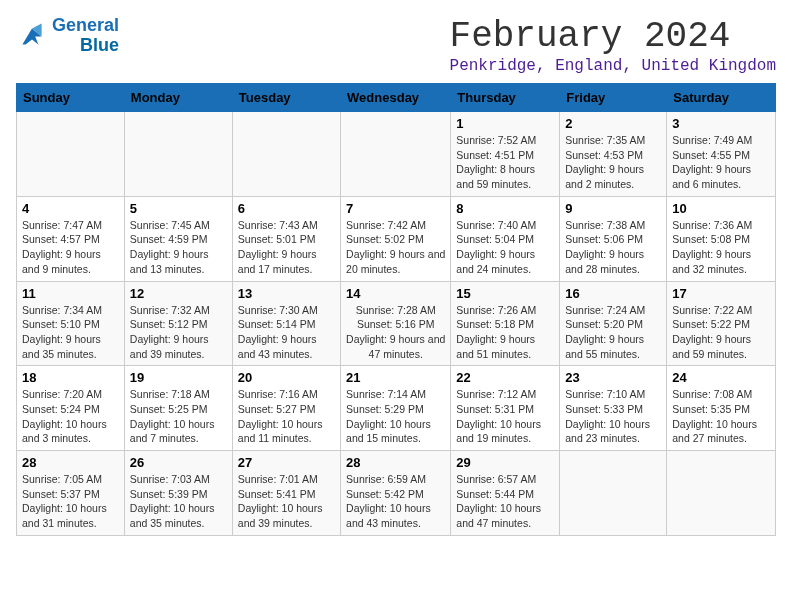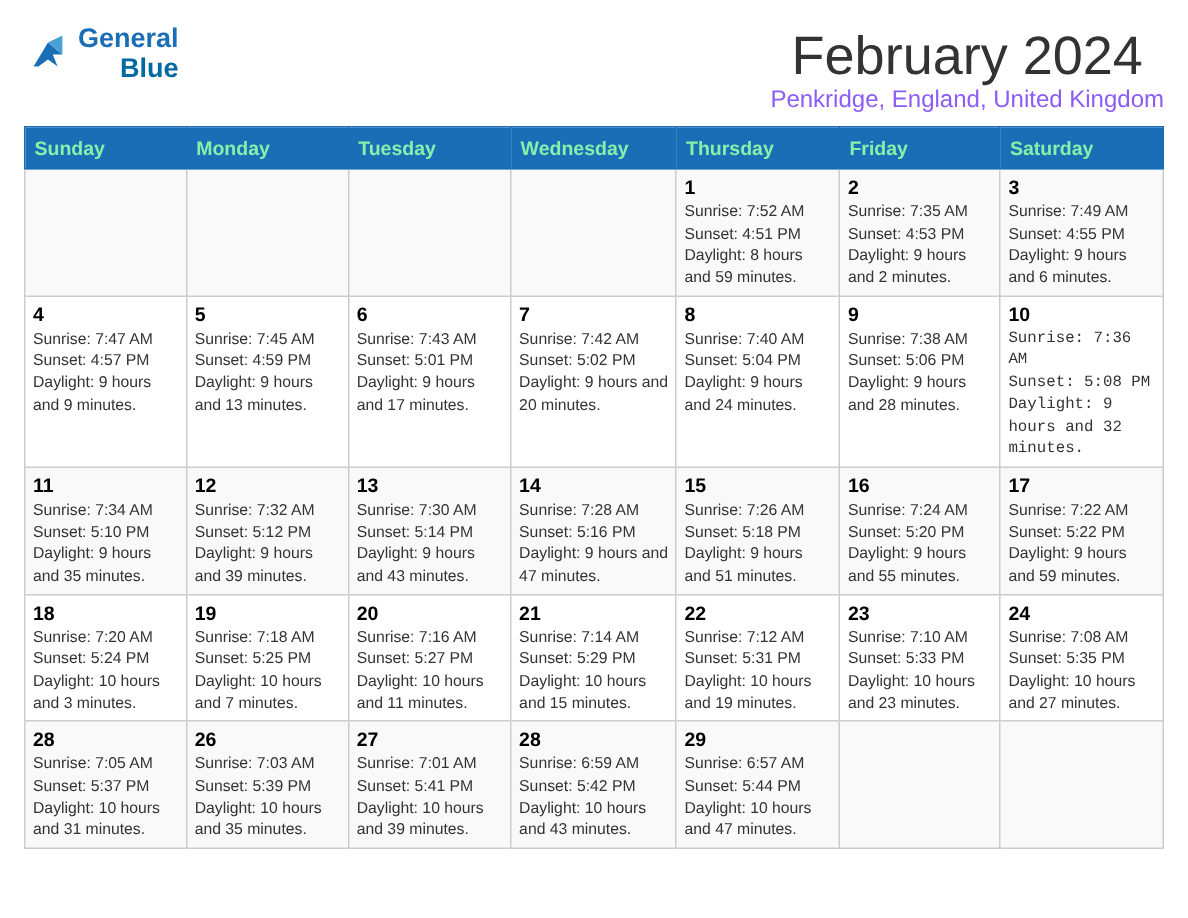--- a/index.html
+++ b/index.html
@@ -29,39 +29,40 @@
       line-height: 1.1;
     }
     .logo-text span {
       color: #1a6eb5;
     }
     .logo-bird {
       width: 32px;
       height: 28px;
     }
     .title-block {
-      text-align: center;
+      text-align: left;
+      font-family: Liberation Mono, monospace;
     }
     .main-title {
       font-size: 36px;
       font-weight: normal;
       color: #333;
     }
     .subtitle {
       font-size: 16px;
-      color: #8b5cf6;
+      color: #4c1d95;
     }
     table {
       width: 100%;
       border-collapse: collapse;
       font-size: 11px;
     }
     thead tr th {
       background-color: #1a6eb5;
-      color: #86efac;
+      color: #000000;
       text-align: left;
       padding: 6px 6px;
       font-size: 13px;
       font-weight: bold;
       border: 1px solid #1a6eb5;
     }
     tbody tr td {
       border: 1px solid #ccc;
       vertical-align: top;
       padding: 4px 5px;
@@ -177,21 +178,21 @@
 Daylight: 9 hours and 24 minutes.</div>
         </td>
         <td>
           <span class="day-num">9</span>
           <div class="day-info" style="white-space: pre-line;">Sunrise: 7:38 AM
 Sunset: 5:06 PM
 Daylight: 9 hours and 28 minutes.</div>
         </td>
         <td>
           <span class="day-num">10</span>
-          <div class="day-info" style="white-space: pre-line; font-family: Liberation Mono, monospace;">Sunrise: 7:36 AM
+          <div class="day-info" style="white-space: pre-line;">Sunrise: 7:36 AM
 Sunset: 5:08 PM
 Daylight: 9 hours and 32 minutes.</div>
         </td>
       </tr>
       <tr>
         <td>
           <span class="day-num">11</span>
           <div class="day-info" style="white-space: pre-line;">Sunrise: 7:34 AM
 Sunset: 5:10 PM
 Daylight: 9 hours and 35 minutes.</div>
@@ -203,21 +204,21 @@
 Daylight: 9 hours and 39 minutes.</div>
         </td>
         <td>
           <span class="day-num">13</span>
           <div class="day-info" style="white-space: pre-line;">Sunrise: 7:30 AM
 Sunset: 5:14 PM
 Daylight: 9 hours and 43 minutes.</div>
         </td>
         <td>
           <span class="day-num">14</span>
-          <div class="day-info" style="white-space: pre-line;">Sunrise: 7:28 AM
+          <div class="day-info" style="white-space: pre-line; text-align: center;">Sunrise: 7:28 AM
 Sunset: 5:16 PM
 Daylight: 9 hours and 47 minutes.</div>
         </td>
         <td>
           <span class="day-num">15</span>
           <div class="day-info" style="white-space: pre-line;">Sunrise: 7:26 AM
 Sunset: 5:18 PM
 Daylight: 9 hours and 51 minutes.</div>
         </td>
         <td>

